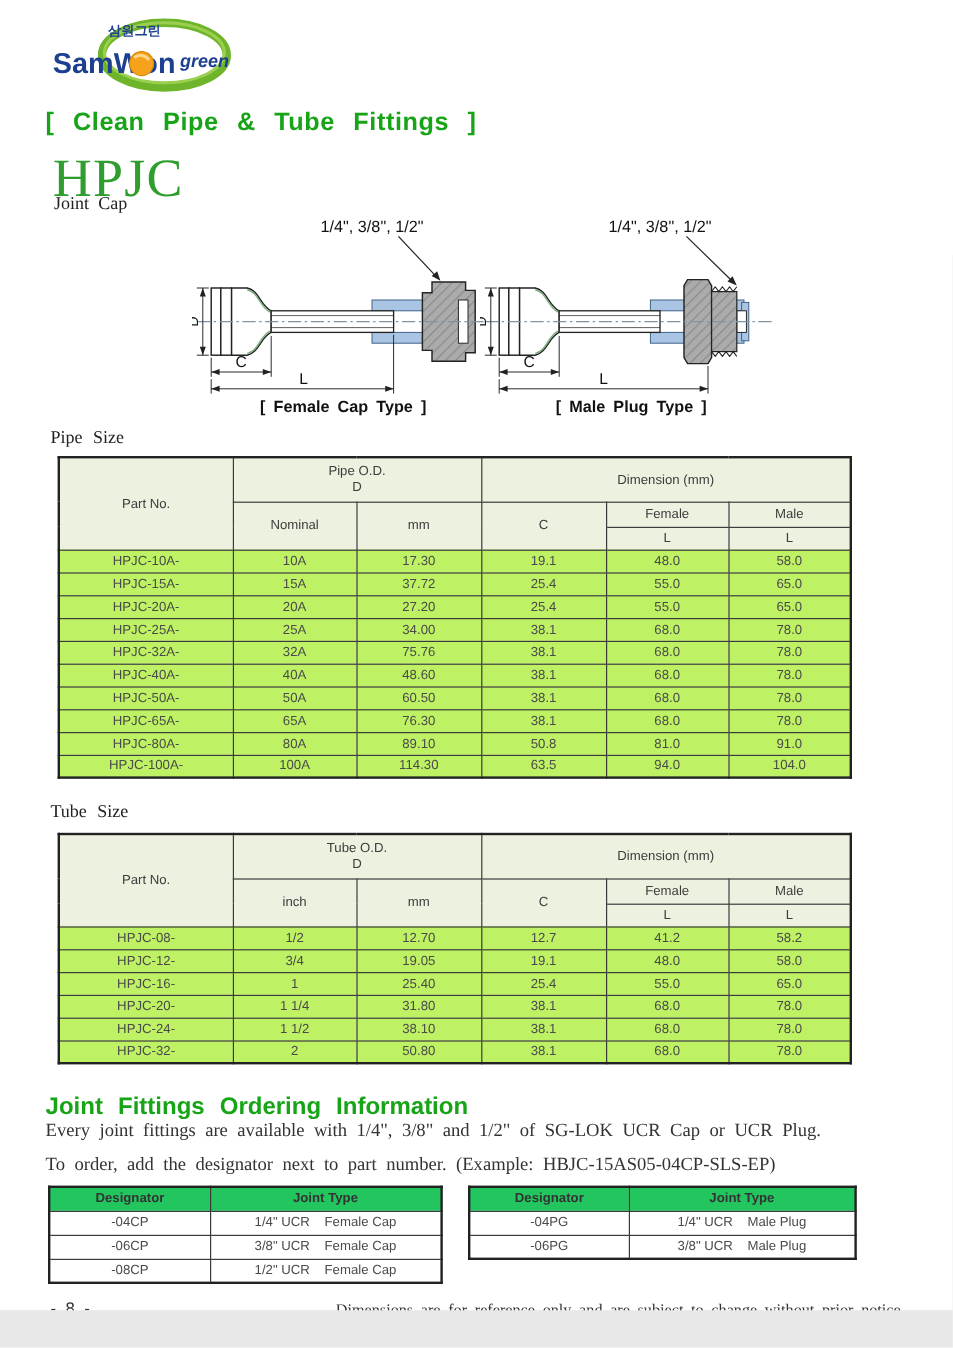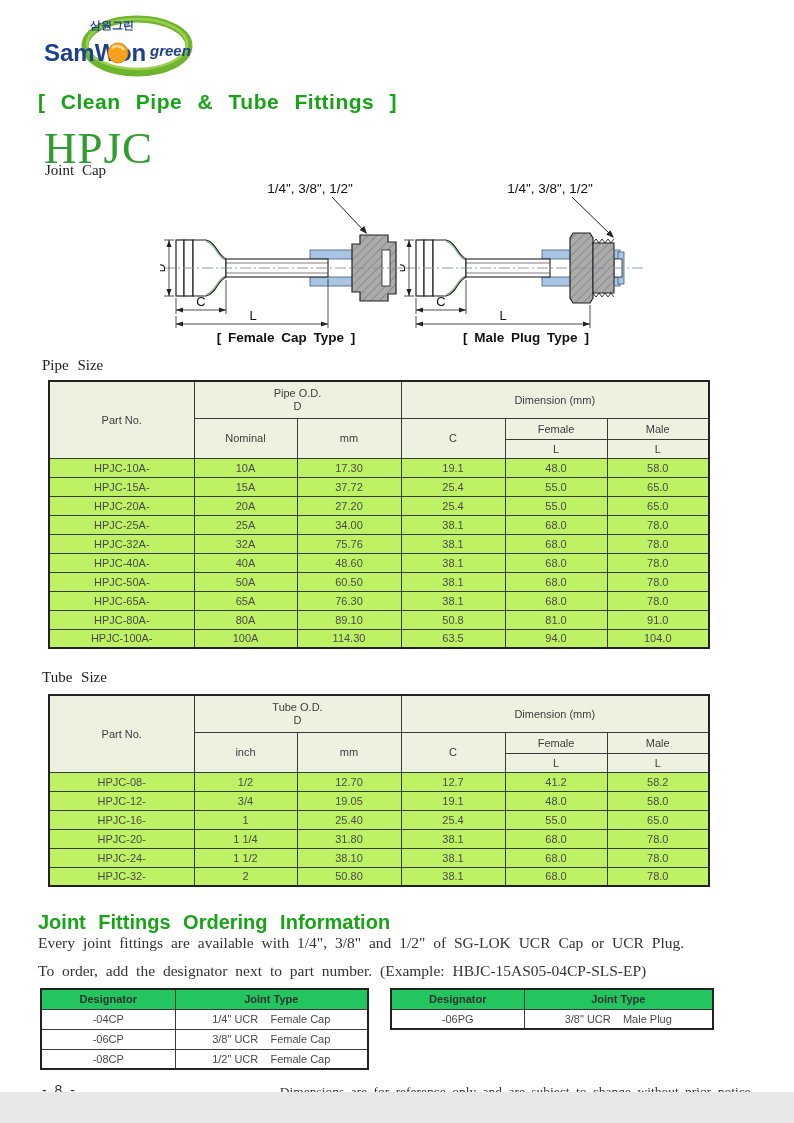--- a/index.html
+++ b/index.html
@@ -447,20 +447,24 @@
         <col style="width:189px">
       </colgroup>
     <thead>
       <tr>
         <th>Designator</th>
         <th>Joint Type</th>
       </tr>
     </thead>
     <tbody>
         <tr>
+          <td>-04PG</td>
+          <td>1/4" UCR    Male Plug</td>
+        </tr>
+        <tr>
           <td>-06PG</td>
           <td>3/8" UCR    Male Plug</td>
         </tr>
       </tbody>
   </table>
 
   <div class="page-number">- 8 -</div>
   <div class="footer-notice">Dimensions are for reference only and are subject to change without prior notice.</div>
 
 </div>

